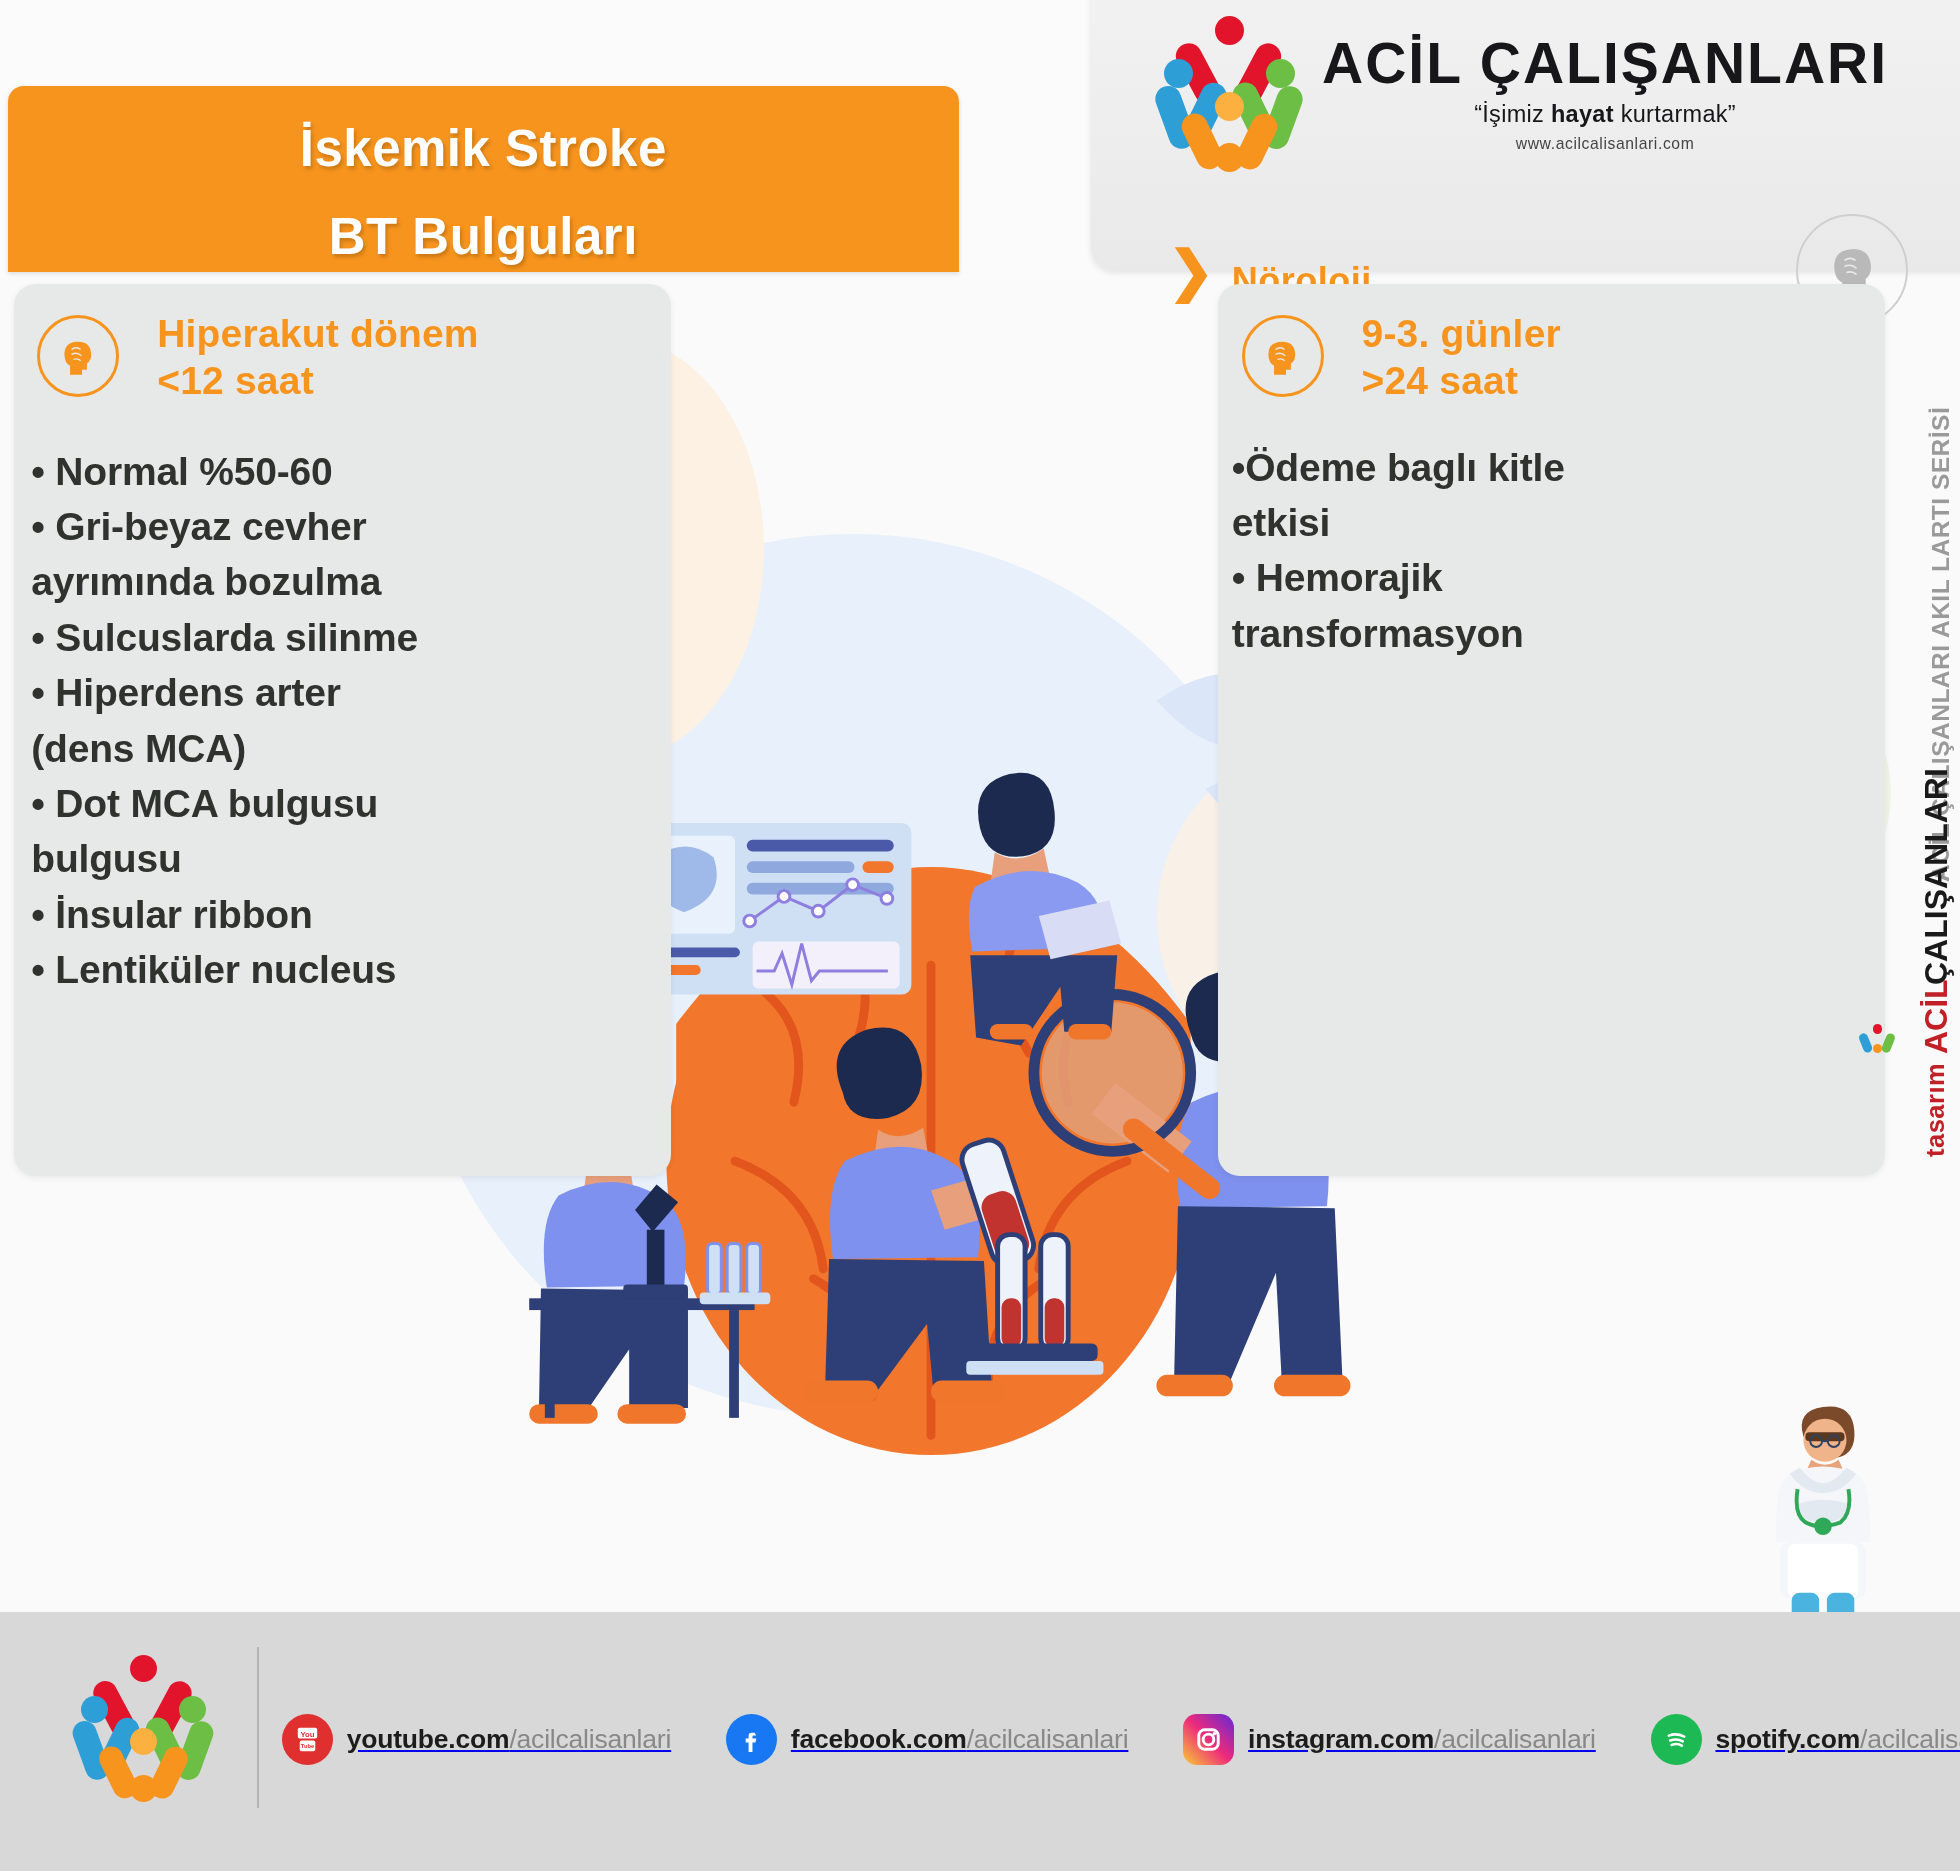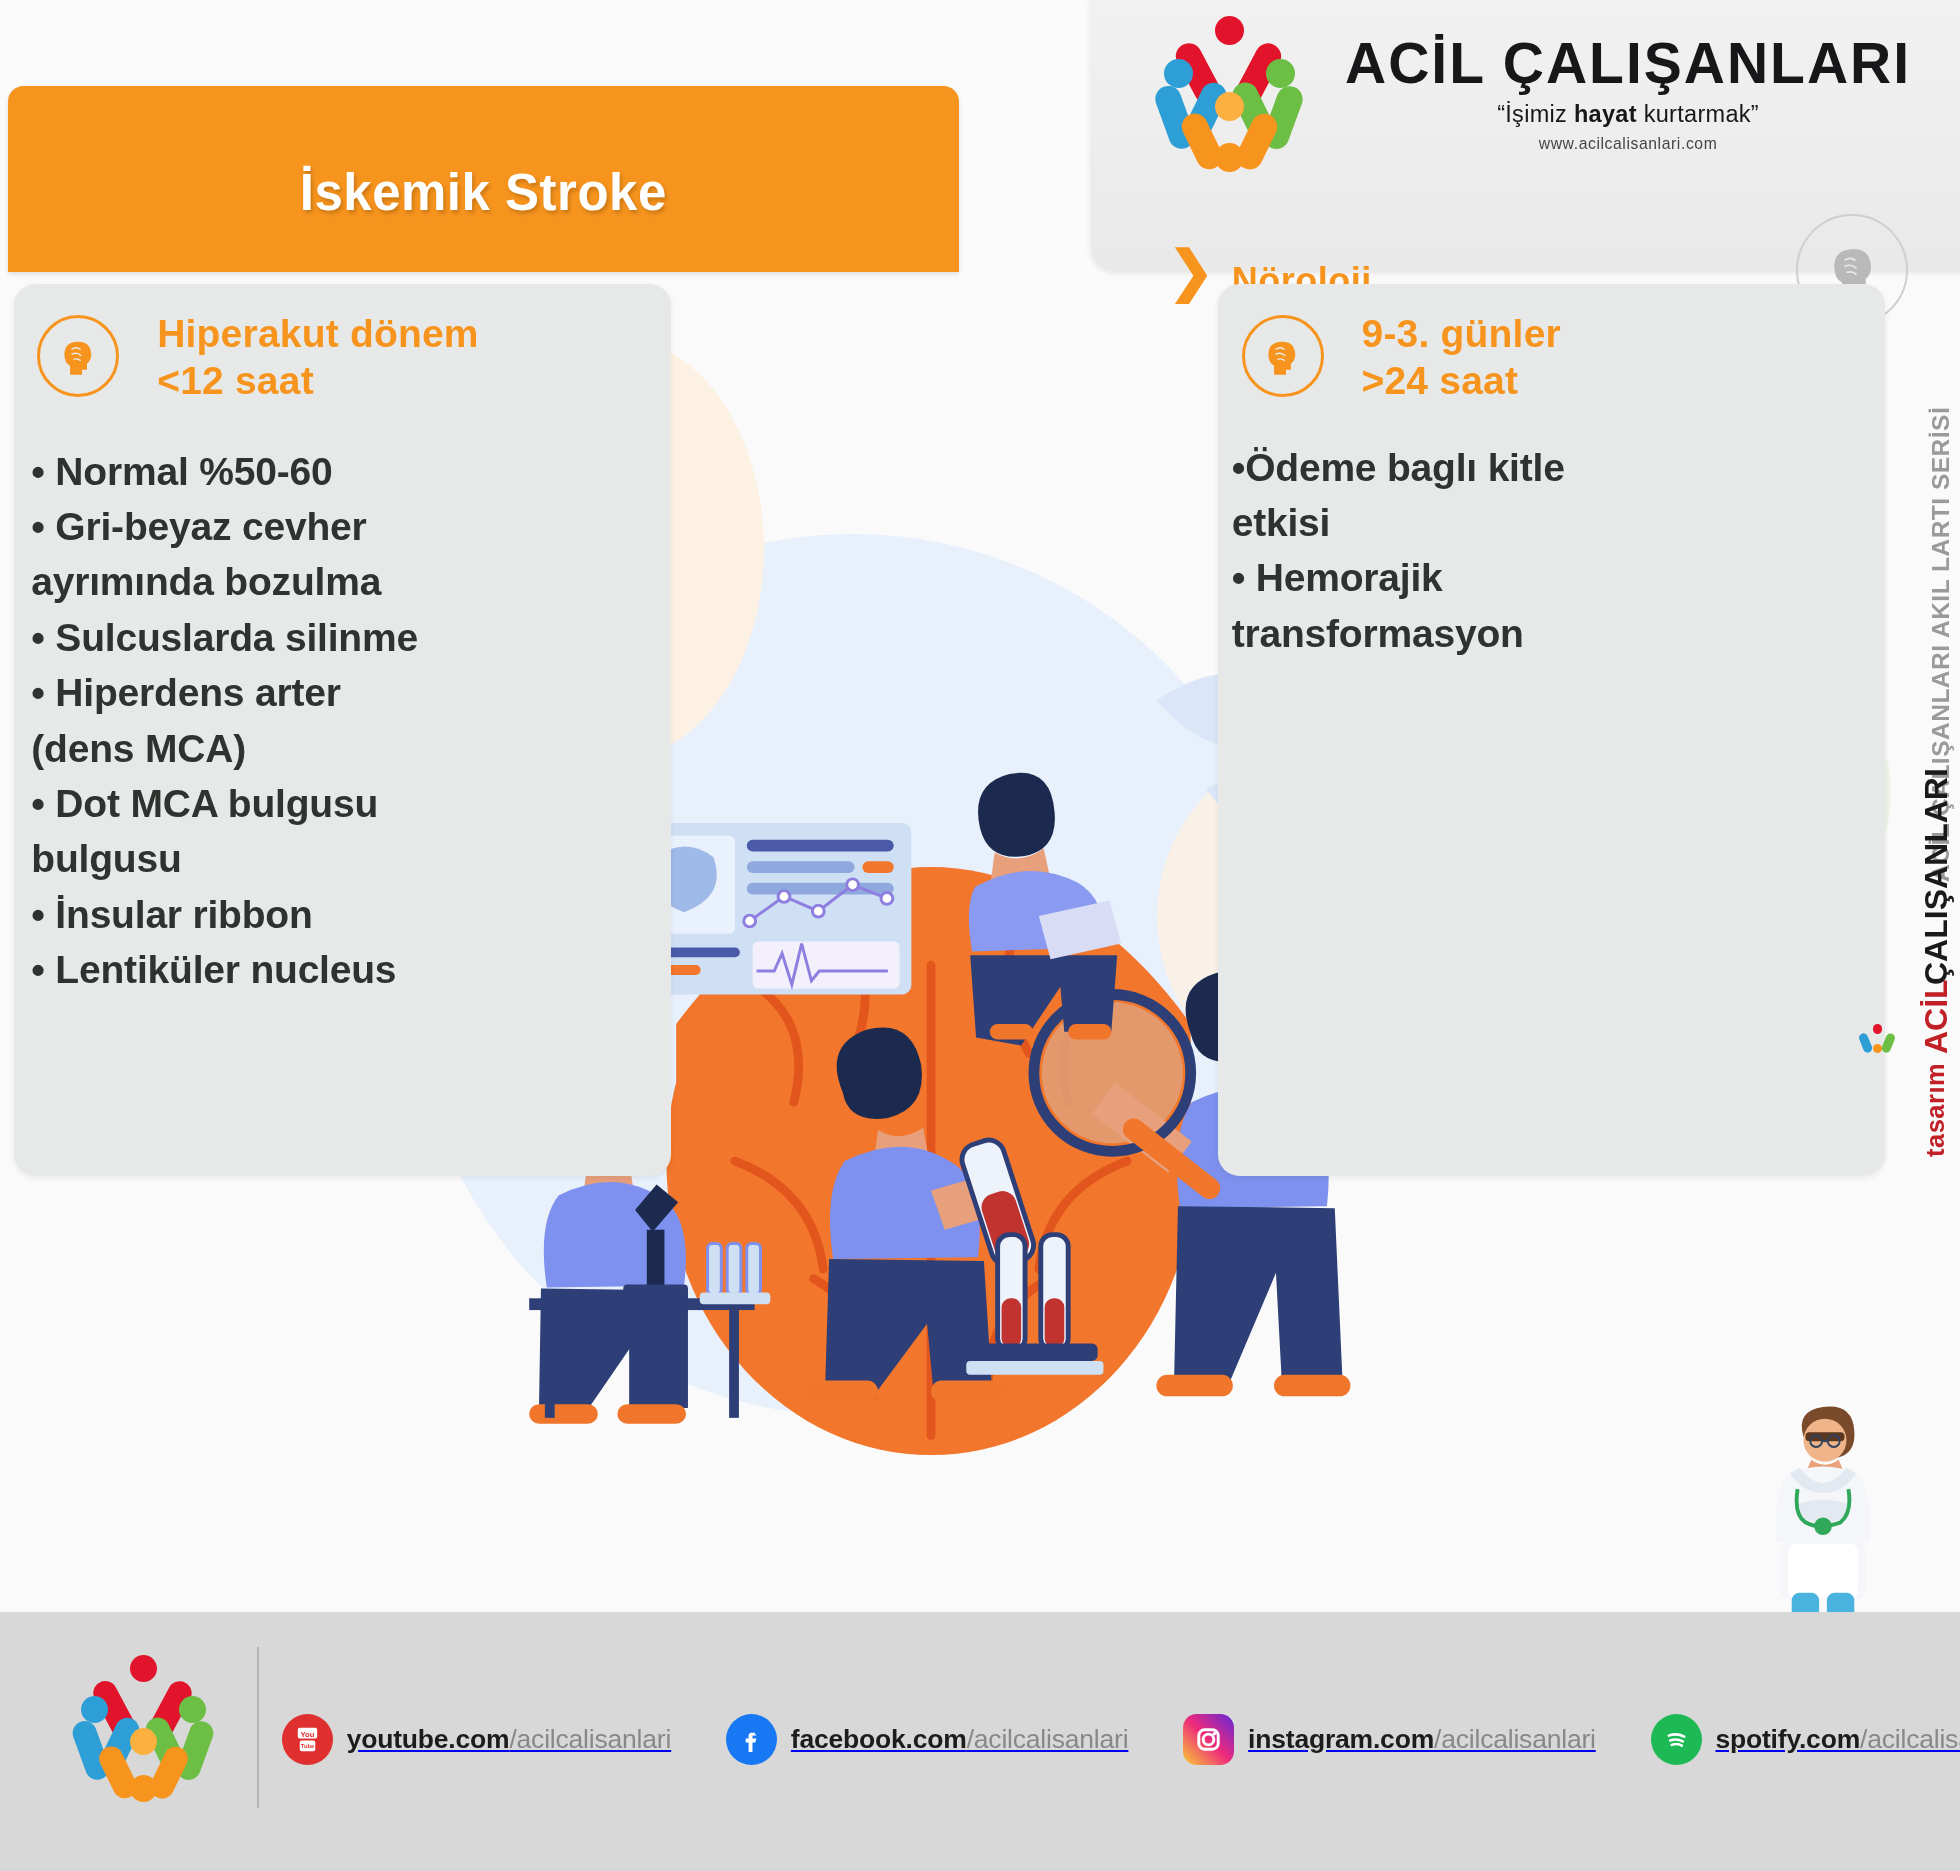--- a/index.html
+++ b/index.html
@@ -33,21 +33,21 @@
     letter-spacing:0.5px;text-align:center;margin-top:28px;
   }
 
   
   .brand-card{
     position:absolute;left:1091px;top:-23.5px;width:895px;height:294px;
     background:linear-gradient(180deg,#f2f2f2 0%,#e9e9e9 100%);
     border-radius:23.5px;
     box-shadow:0 2px 5.9px rgba(0,0,0,.10);
   }
-  .brand-row{position:absolute;left:59px;top:39px;display:flex;align-items:center;gap:38px;}
+  .brand-row{position:absolute;left:59px;top:39px;display:flex;align-items:center;gap:15px;}
   .brand-text{display:flex;flex-direction:column;align-items:center;}
   .brand-name{font-size:57px;font-weight:bold;letter-spacing:2px;color:#17171a;line-height:1;}
   .brand-tag{font-size:23.5px;color:#17171a;margin-top:8.8px;letter-spacing:0.3px;}
   .brand-tag b{font-weight:bold;}
   .brand-url{font-size:15.7px;color:#444;margin-top:7.8px;letter-spacing:0.6px;}
 
   
   .people-logo{position:relative;width:157px;height:157px;flex:none;}
   .pp{position:absolute;border-radius:979px;}
 
@@ -231,20 +231,21 @@
         <rect x="1300" y="1118" width="78" height="22" rx="11" fill="#f0762b"></rect>
         <path d="M1216 880 l-78 -60 l-24 32 l78 60 Z" fill="#e8a07c"></path>
         <circle cx="1135" cy="810" r="80" fill="none" stroke="#2e3f77" stroke-width="11"></circle>
         <rect x="1155" y="852" width="120" height="22" rx="11" transform="rotate(38 1155 852)" fill="#f0762b"></rect>
       </g>
     </svg>
   </div>
 
   <div class="title-banner">
     <div class="title-line">İskemik Stroke</div>
+    <div class="title-line">BT Bulguları</div>
   </div>
 
   <div class="brand-card">
     <div class="brand-row">
       <div class="people-logo">
         <div class="pp" style="left:65px;top:0px;width:29px;height:29px;background:#e2142b;"></div>
         <div class="pp" style="left:35px;top:25.5px;width:25.5px;height:65px;background:#e2142b;transform:rotate(-28deg);"></div>
         <div class="pp" style="left:96px;top:25.5px;width:25.5px;height:65px;background:#e2142b;transform:rotate(28deg);"></div>
         <div class="pp" style="left:13.7px;top:43px;width:29px;height:29px;background:#2e9fd6;"></div>
         <div class="pp" style="left:11.8px;top:69px;width:25.5px;height:65px;background:#2e9fd6;transform:rotate(-20deg);"></div>

